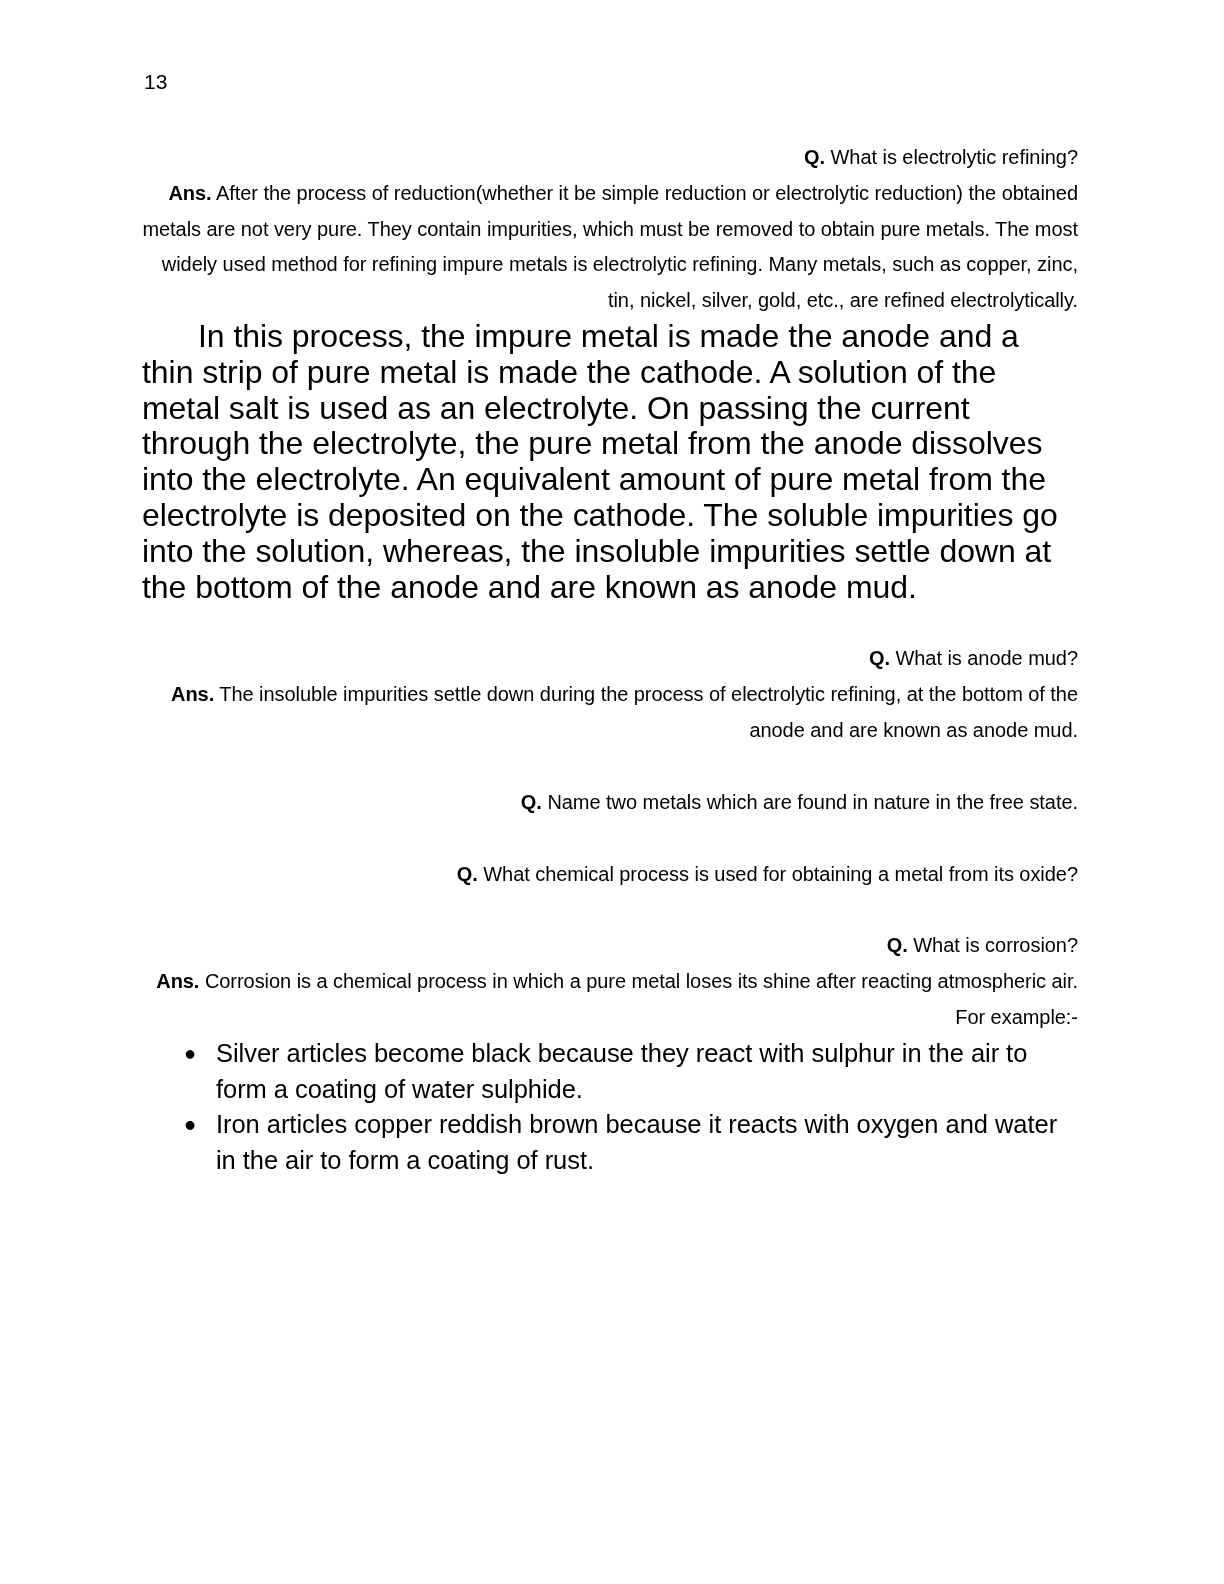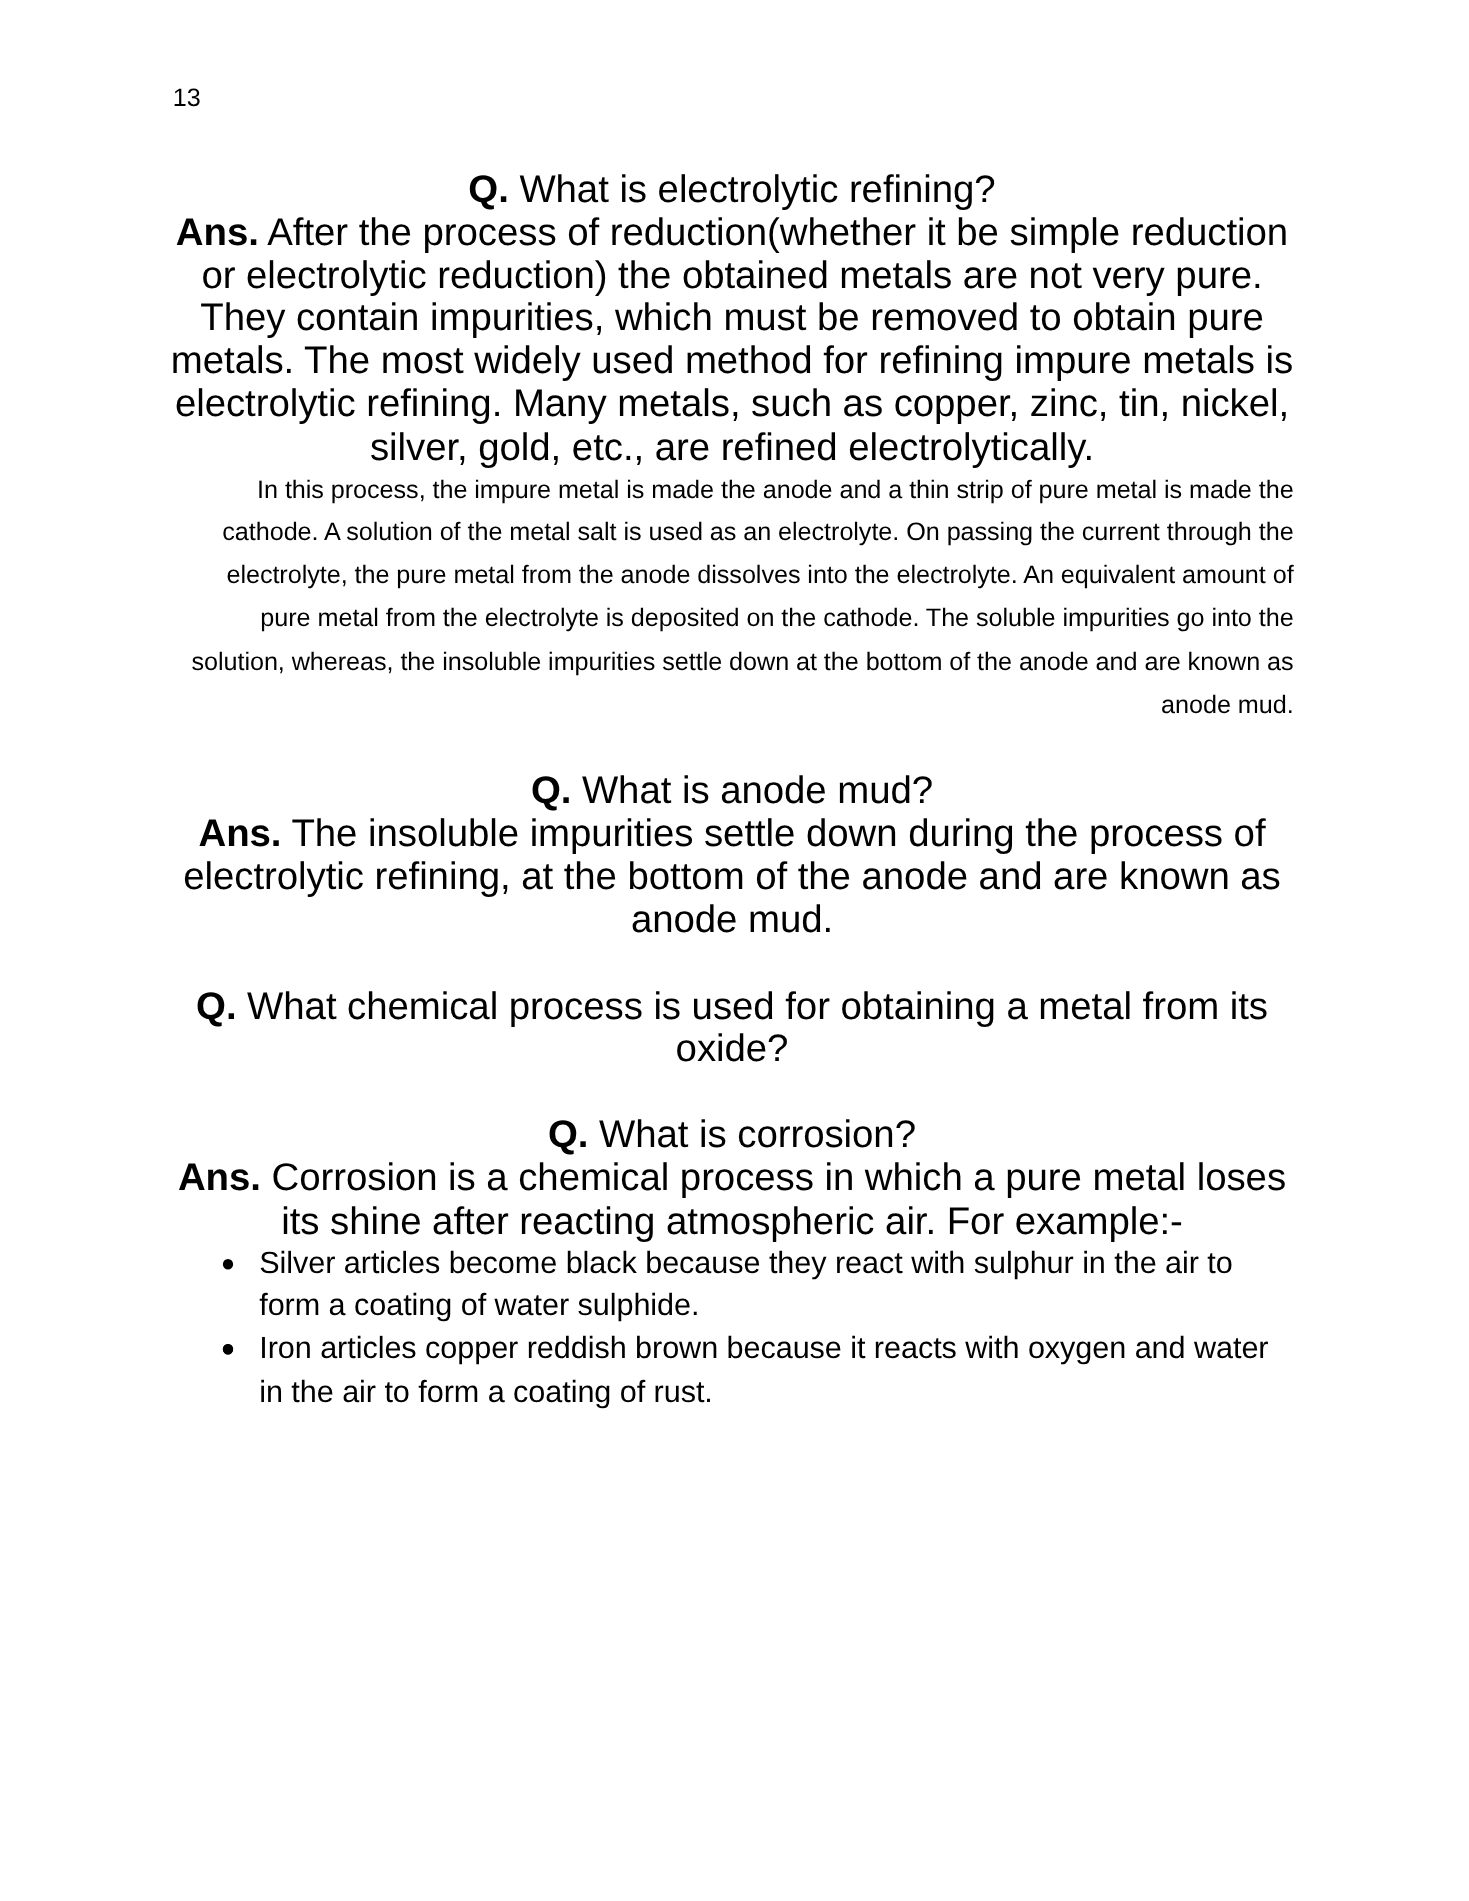--- a/index.html
+++ b/index.html
@@ -37,33 +37,33 @@
     top: 140px;
     width: 936px;
   }
   .qa-block {
     margin-bottom: 36px;
   }
   .qa-block:last-child {
     margin-bottom: 0;
   }
   .line {
-    font-size: 32px;
+    font-size: 20px;
     line-height: 35.8px;
     letter-spacing: -0.05px;
-    text-align: center;
+    text-align: right;
   }
   .lbl {
     font-weight: bold;
   }
   .para {
-    font-size: 21px;
+    font-size: 32px;
     line-height: 35.8px;
     letter-spacing: -0.05px;
-    text-align: right;
+    text-align: left;
     margin: 0;
   }
   .para.indented {
     text-indent: 56px;
   }
   ul.bullets {
     list-style: none;
     margin: 0;
     padding: 0;
   }
@@ -107,20 +107,23 @@
     <div class="qa-block">
       <div class="line">
         <span class="lbl">Q.</span><span> What is anode mud?</span>
       </div>
       <div class="line">
         <span class="lbl">Ans.</span><span> The insoluble impurities settle down during the process of electrolytic refining, at the bottom of the anode and are known as anode mud.</span>
       </div>
     </div>
 
     <div class="qa-block">
+      <div class="line">
+        <span class="lbl">Q.</span><span> Name two metals which are found in nature in the free state.</span>
+      </div>
     </div>
 
     <div class="qa-block">
       <div class="line">
         <span class="lbl">Q.</span><span> What chemical process is used for obtaining a metal from its oxide?</span>
       </div>
     </div>
 
     <div class="qa-block">
       <div class="line">

